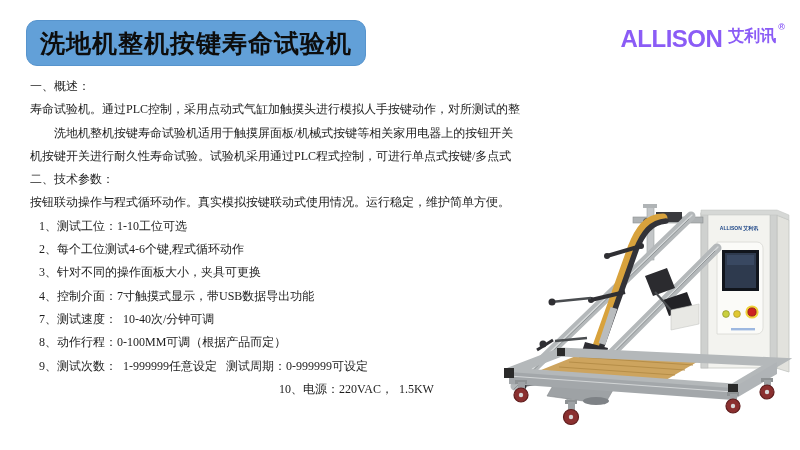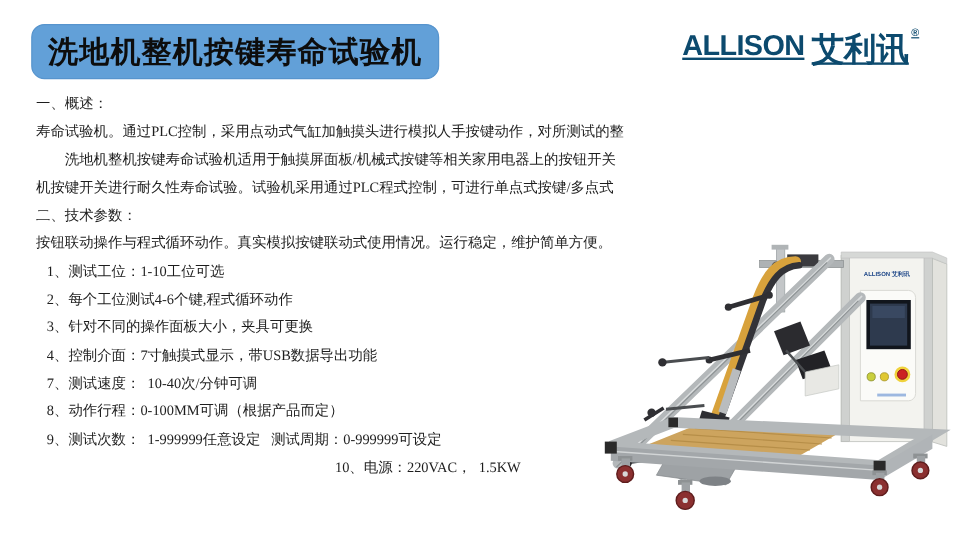--- a/index.html
+++ b/index.html
@@ -9,26 +9,26 @@
   }
   .title-bar{
     position:absolute;left:26px;top:20px;width:338px;height:44px;
     background:#62a0d8;border:1px solid #5794cd;border-radius:11px;
     display:flex;align-items:center;justify-content:center;
   }
   .title-bar .title-text{
     font-size:25px;font-weight:bold;color:#0d0d0d;letter-spacing:1px;white-space:pre;
   }
   .logo{
-    position:absolute;right:34px;top:27px;
+    position:absolute;right:15px;top:27px;
     font-family:"Liberation Sans","DejaVu Sans",sans-serif;font-weight:bold;
-    color:#0c4a6e;display:flex;align-items:flex-start;line-height:1;text-decoration:underline;
+    color:#8b5cf6;display:flex;align-items:flex-start;line-height:1;
   }
   .logo-en{font-size:24px;letter-spacing:-0.5px;}
-  .logo-cn{font-size:27px;margin-left:6px;margin-top:1px;}
+  .logo-cn{font-size:16px;margin-left:6px;margin-top:1px;}
   .logo-reg{font-size:9px;margin-left:2px;margin-top:-4px;}
   .content{
     position:absolute;left:30px;top:75px;width:650px;
     font-size:12px;line-height:23.3px;
   }
   .line{white-space:pre;}
   .para-indent{text-indent:2em;}
   .item{padding-left:9px;}
   .item-last{padding-left:3px;text-align:center;}
   .photo{

